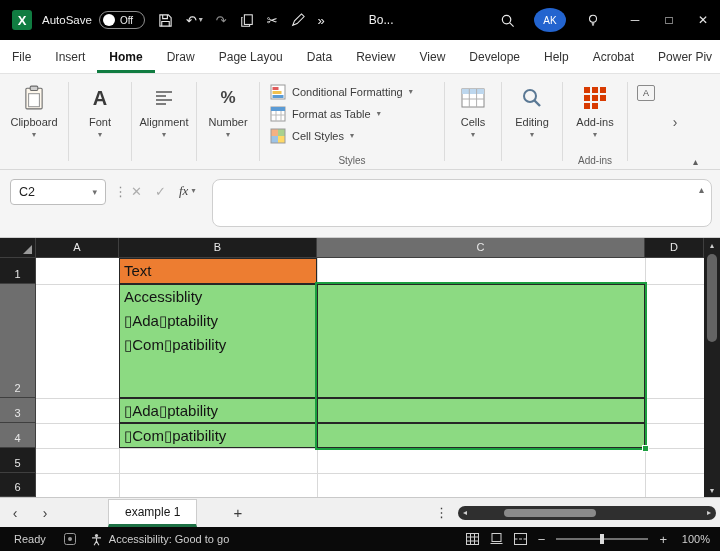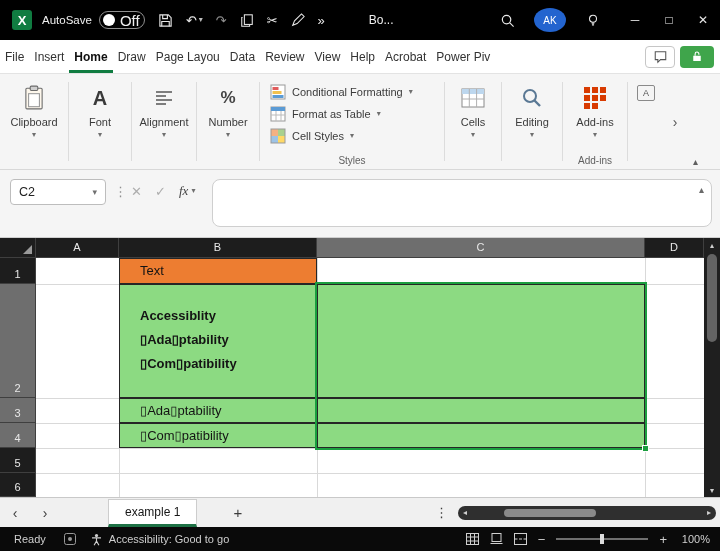--- a/index.html
+++ b/index.html
@@ -6,35 +6,35 @@
 html,body{width:720px;height:551px;}
 body{font-family:"Liberation Sans",sans-serif;background:#fff;overflow:hidden;}
 .app{position:relative;width:720px;height:551px;background:#fff;overflow:hidden;}
 
 
 .titlebar{position:absolute;top:0;left:0;width:720px;height:40px;background:#000;display:flex;align-items:center;color:#e8e8e8;}
 .logo{width:20px;height:20px;margin-left:12px;background:#107C41;border-radius:3px;color:#fff;font-weight:bold;font-size:13px;display:flex;align-items:center;justify-content:center;flex:none;}
 .autosave{margin-left:10px;font-size:11.5px;color:#f0f0f0;white-space:nowrap;}
 .toggle{margin-left:7px;width:46px;height:18px;border:1px solid #8f8f8f;border-radius:10px;display:flex;align-items:center;gap:5px;padding:0 3px;cursor:pointer;flex:none;}
 .knob{width:12px;height:12px;border-radius:50%;background:#fff;}
-.toggle .state{font-size:15px;color:#f0f0f0;}
+.toggle .state{font-size:10px;color:#f0f0f0;}
 .qat{display:flex;align-items:center;margin-left:13px;gap:13px;}
 .qbtn{display:flex;align-items:center;color:#e8e8e8;font-size:13px;cursor:pointer;line-height:1;}
 .qbtn .dd{font-size:8px;color:#bdbdbd;margin-left:2px;}
 .dim{color:#8f8f8f;}
 .wbname{margin-left:44px;font-size:12px;color:#f0f0f0;white-space:nowrap;}
 .tb-right{margin-left:auto;display:flex;align-items:center;}
 .tb-ic{width:34px;display:flex;justify-content:center;cursor:pointer;}
 .avatar{width:32px;height:24px;border-radius:50%;background:#2364CF;color:#fff;font-size:10px;display:flex;align-items:center;justify-content:center;margin:18px 10px;flex:none;}
 .winctl{display:flex;align-items:center;margin-left:8px;}
 .winbtn{width:34px;height:40px;display:flex;align-items:center;justify-content:center;font-size:12px;color:#e8e8e8;cursor:pointer;}
 
 
 .menubar{position:absolute;top:40px;left:0;width:720px;height:34px;background:#fff;display:flex;align-items:center;border-bottom:1px solid #e3e3e3;overflow:hidden;}
-.menu-item{font-size:12px;color:#333;padding:0 5px;height:32px;line-height:32px;cursor:pointer;white-space:nowrap;}
+.menu-item{font-size:12px;color:#333;padding:0 12px;height:32px;line-height:32px;cursor:pointer;white-space:nowrap;}
 .menu-item.active{color:#0f0f0f;font-weight:700;box-shadow:inset 0 -3px 0 #107C41;}
 .mb-right{margin-left:auto;display:flex;align-items:center;gap:5px;margin-right:6px;}
 .comment-btn{width:30px;height:22px;border:1px solid #c6c6c6;border-radius:4px;display:flex;align-items:center;justify-content:center;background:#fff;cursor:pointer;flex:none;}
 .share-btn{width:34px;height:22px;border-radius:4px;background:#3FA54B;display:flex;align-items:center;justify-content:center;cursor:pointer;flex:none;}
 
 
 .ribbon{position:absolute;top:74px;left:0;width:720px;height:96px;background:#f5f5f5;border-bottom:1px solid #d8d8d8;display:flex;align-items:stretch;}
 .rgroup{display:flex;flex-direction:column;align-items:center;padding-top:9px;gap:3px;cursor:pointer;flex:none;}
 .ric{height:30px;display:flex;align-items:center;}
 .rlabel{font-size:11px;color:#3b3b3b;white-space:nowrap;}
@@ -66,24 +66,24 @@
 
 .grid{position:absolute;top:238px;left:0;width:720px;height:259px;background:#fff;overflow:hidden;}
 .corner{position:absolute;left:0;top:0;width:36px;height:20px;background:#1d1d1d;border-right:1px solid #3f3f3f;border-bottom:1px solid #3f3f3f;cursor:pointer;}
 .corner:after{content:"";position:absolute;right:3px;bottom:3px;width:0;height:0;border-bottom:9px solid #9a9a9a;border-left:9px solid transparent;}
 .ch{position:absolute;top:0;height:20px;background:#1d1d1d;color:#e8e8e8;font-size:11px;text-align:center;line-height:19px;border-right:1px solid #3f3f3f;border-bottom:1px solid #3f3f3f;cursor:pointer;}
 .ch.sel{background:#6e6e6e;}
 .rh{position:absolute;left:0;width:36px;background:#1d1d1d;color:#e8e8e8;font-size:11px;border-right:1px solid #3f3f3f;border-bottom:1px solid #3f3f3f;cursor:pointer;display:flex;align-items:flex-end;justify-content:center;padding-bottom:3px;}
 .rh.sel{background:#6e6e6e;}
 .gl-v{position:absolute;top:20px;width:1px;height:239px;background:#d9d9d9;}
 .gl-h{position:absolute;left:36px;width:668px;height:1px;background:#d9d9d9;}
-.cell{position:absolute;font-size:13px;color:#141414;padding-left:20px;cursor:cell;}
+.cell{position:absolute;font-size:15px;color:#141414;padding-left:4px;cursor:cell;}
 .cell.orange{background:#ED7D31;border:1px solid #262626;line-height:24px;}
 .cell.green{background:#8CDA82;border:1px solid #262626;line-height:23px;}
-.cell-flex{display:flex;align-items:center;font-weight:bold;}
+.cell-flex{display:flex;align-items:flex-start;}
 .cell-flex span{white-space:pre-line;line-height:24px;padding-bottom:2px;}
 .selection{position:absolute;left:315px;top:44px;width:332px;height:168px;border:2px solid #1B9E3F;pointer-events:none;}
 .handle{position:absolute;right:-4px;bottom:-4px;width:7px;height:7px;background:#1B9E3F;border:1px solid #fff;pointer-events:auto;cursor:crosshair;}
 .vscroll{position:absolute;left:704px;top:0;width:16px;height:259px;background:#1f1f1f;}
 .varr{position:absolute;left:0;width:16px;height:14px;display:flex;align-items:center;justify-content:center;color:#cfcfcf;font-size:8px;cursor:pointer;}
 .varr.bottom{bottom:0;}
 .vthumb{position:absolute;left:3px;top:16px;width:10px;height:88px;background:#636363;border-radius:5px;cursor:pointer;}
 
 
 .tabbar{position:absolute;top:497px;left:0;width:720px;height:30px;background:#f0f0f0;border-top:1px solid #c9c9c9;display:flex;align-items:center;}
@@ -177,20 +177,21 @@
 
   <div class="menubar">
     <span class="menu-item">File</span>
     <span class="menu-item">Insert</span>
     <span class="menu-item active">Home</span>
     <span class="menu-item">Draw</span>
     <span class="menu-item">Page Layou</span>
     <span class="menu-item">Data</span>
     <span class="menu-item">Review</span>
     <span class="menu-item">View</span>
+    <span class="menu-item">Develope</span>
     <span class="menu-item">Help</span>
     <span class="menu-item">Acrobat</span>
     <span class="menu-item">Power Piv</span>
     <div class="mb-right">
       <div class="comment-btn">
         <svg width="15" height="14" viewBox="0 0 16 16">
             <path d="M2 2h12v9H8l-3 3v-3H2z" fill="none" stroke="#555" stroke-width="1.2"></path>
           </svg>
       </div>
       <div class="share-btn">

